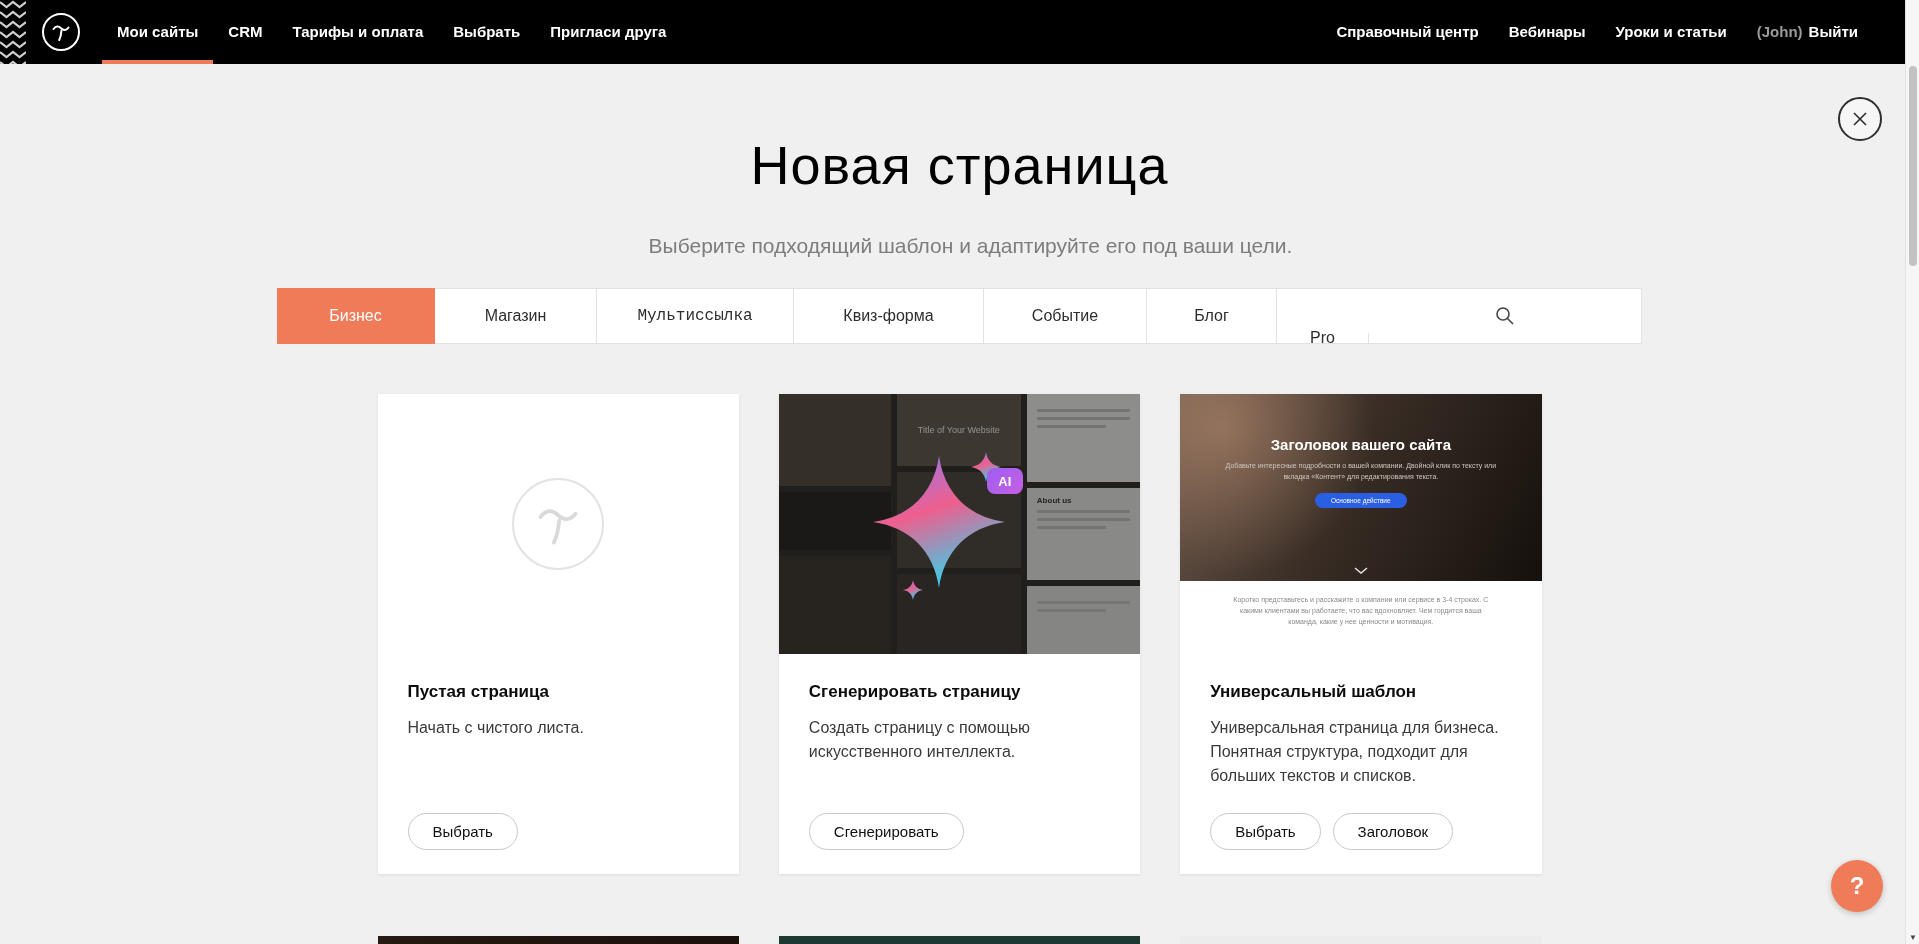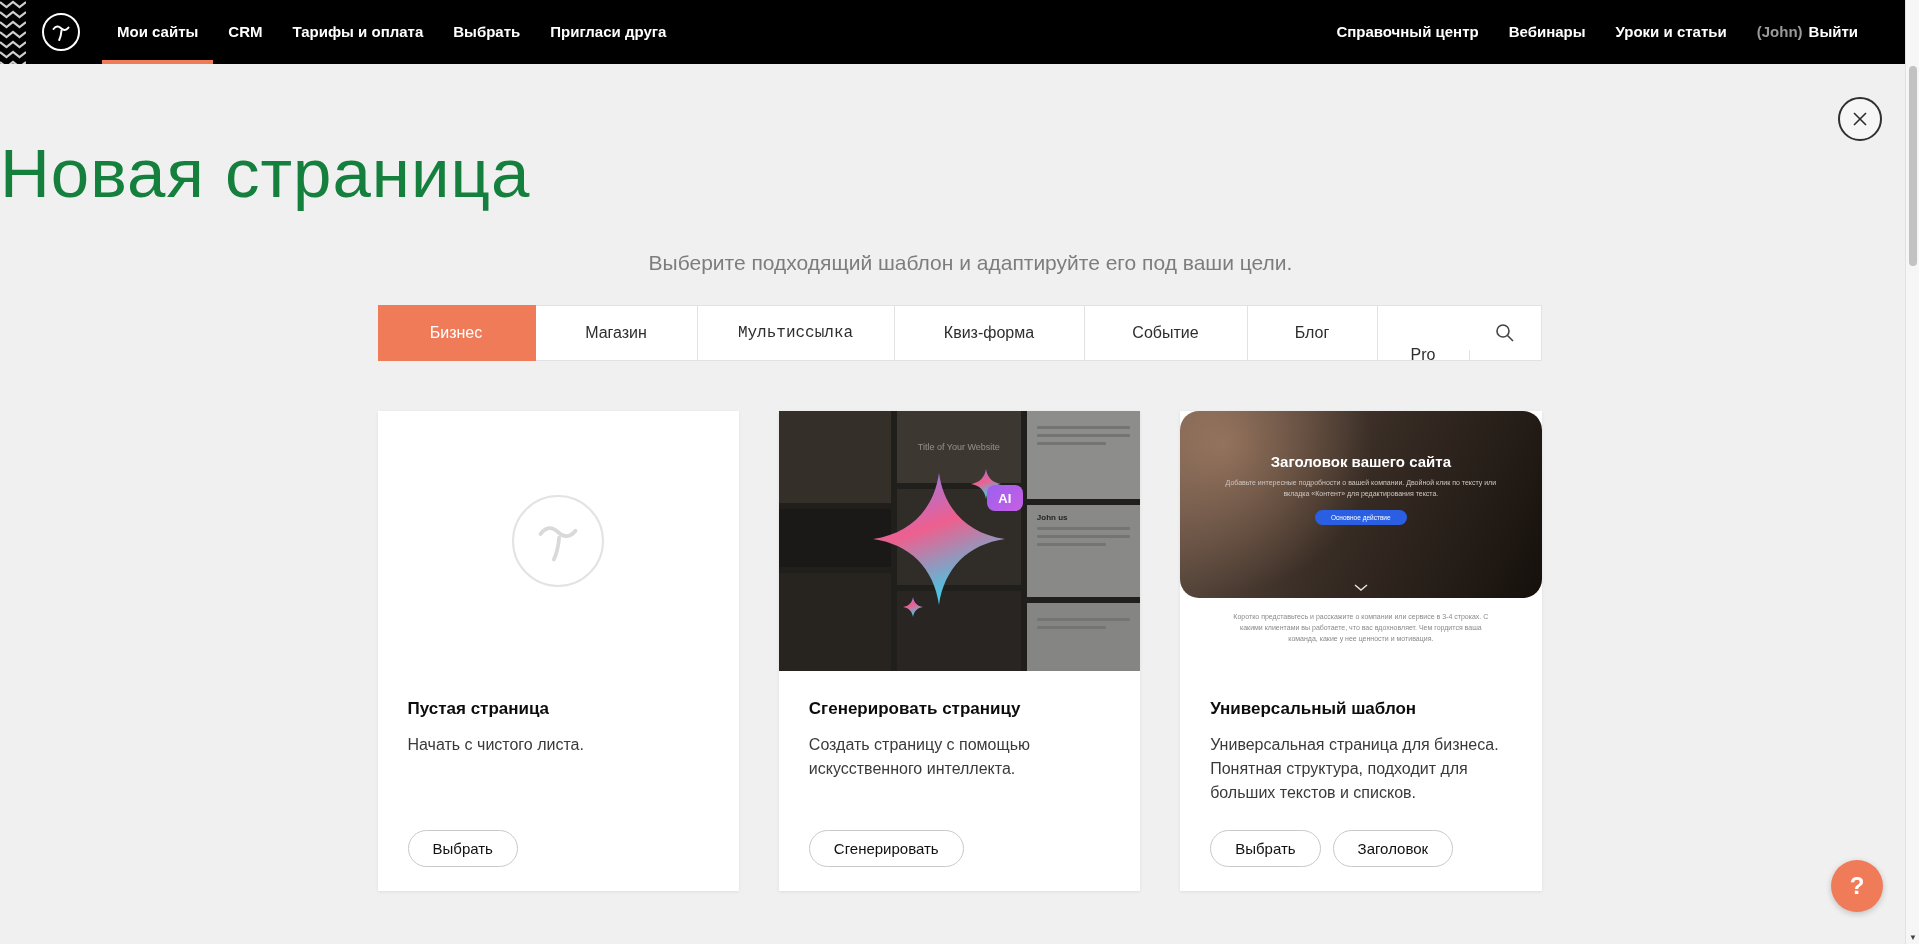--- a/index.html
+++ b/index.html
@@ -18,25 +18,25 @@
   .nav-user { padding:0 15px; line-height:64px; white-space:nowrap; cursor:pointer; }
   .nav-user .uname { color:#9a9a9a; font-size:15px; font-weight:bold; }
   .nav-user .ulogout { color:#fff; font-size:15px; font-weight:bold; margin-left:6px; }
 
   
   .main { position:relative; height:880px; overflow:hidden; }
 
   .close-btn { position:absolute; top:33px; right:37px; width:44px; height:44px; border:2px solid #2f2f2f; border-radius:50%;
                background:#f6f6f6; display:flex; align-items:center; justify-content:center; cursor:pointer; }
 
-  .page-title { padding-top:70px; font-size:69px; font-weight:300; color:#15803d; letter-spacing:1px; }
+  .page-title { padding-top:70px; text-align:center; font-size:54px; font-weight:300; color:#000000; letter-spacing:1px; }
   .page-subtitle { margin-top:38px; text-align:center; font-size:21px; color:#7d7d7d; font-weight:300;padding-left:22px; }
 
   
-  .tabs { width:1164px; margin:30px auto 0; display:flex; height:56px; background:#fff; border:1px solid #e2e2e2; }
+  .tabs { width:1365px; margin:30px auto 0; display:flex; height:56px; background:#fff; border:1px solid #e2e2e2; }
   .tab { border-right:1px solid #e2e2e2; display:flex; align-items:center; justify-content:center; font-size:16px; color:#2e2e2e; cursor:pointer; }
   .tab:last-child { border-right:none; }
   .tab.active { background:#ef7b59; color:#fff; border-right-color:#ef7b59; margin:-1px 0 -1px -1px; }
   .tw0{width:158px;} .tw1{width:162px;} .tw2{width:197px;font-family:Liberation Mono, monospace;} .tw3{width:190px;} .tw4{width:163px;} .tw5{width:130px;} .tw6{width:92px;margin-top:44px;}
   .tab.search { flex:1; }
 
   
   .grid { width:1164px; margin:50px auto 0; display:grid; grid-template-columns:repeat(3,1fr); gap:40px; }
   .card { background:#fff; height:480px; box-shadow:0 1px 3px rgba(0,0,0,.08); display:flex; flex-direction:column; overflow:hidden; }
   .card-media { height:260px; position:relative; flex:none; overflow:hidden; }
@@ -71,21 +71,21 @@
   .spark-big { position:absolute; left:94px; top:62px; width:132px; height:132px; }
   .spark-s1 { position:absolute; left:192px; top:58px; width:30px; height:30px; }
   .spark-s2 { position:absolute; left:124px; top:186px; width:20px; height:20px; }
   .ai-badge { position:absolute; left:208px; top:74px; width:36px; height:26px; border-radius:8px;
               background:linear-gradient(135deg,#9d5ff0,#c75fe3); color:#fff; font-size:13px; font-weight:bold;
               display:flex; align-items:center; justify-content:center; }
 
   
   .tpl-hero { height:187px; position:relative; display:flex; flex-direction:column; align-items:center; text-align:center; color:#fff; padding-top:42px;
               background: radial-gradient(circle at 12% 18%, rgba(215,163,128,.45), rgba(215,163,128,0) 42%),
-                          linear-gradient(115deg,#6b574a 0%,#3a2e26 45%,#15100c 100%); border-radius: 19px; }
+                          linear-gradient(115deg,#6b574a 0%,#3a2e26 45%,#15100c 100%); }
   .tpl-title { font-size:15px; font-weight:bold; }
   .tpl-sub { margin-top:8px; width:80%; font-size:7px; line-height:1.55; color:#cdc6c0; }
   .tpl-cta { margin-top:10px; background:#2b5fe3; color:#fff; font-size:6.5px; padding:4px 16px; border-radius:9px; cursor:pointer; }
   .tpl-chevron { position:absolute; bottom:6px; left:50%; transform:translateX(-50%); }
   .tpl-body { height:73px; background:#fff; display:flex; justify-content:center; padding-top:14px; }
   .tpl-body-text { width:74%; font-size:7px; line-height:1.55; color:#8a8a8a; text-align:center; }
 
   
   .grid2 { width:1164px; margin:62px auto 0; display:grid; grid-template-columns:repeat(3,1fr); gap:40px; }
   .stub { height:60px; }
@@ -204,21 +204,21 @@
           <div class="mini-title">Title of Your Website</div>
         </div>
         <div class="t c2r2"></div>
         <div class="t c2r3"></div>
         <div class="t c3r1">
           <div class="ph-line"></div>
           <div class="ph-line"></div>
           <div class="ph-line short"></div>
         </div>
         <div class="t c3r2">
-          <div class="about-label">John us</div>
+          <div class="about-label">About us</div>
           <div class="ph-line"></div>
           <div class="ph-line"></div>
           <div class="ph-line short"></div>
         </div>
         <div class="t c3r3">
           <div class="ph-line"></div>
           <div class="ph-line short"></div>
         </div>
         <div class="ai-overlay"></div>
         <svg class="spark-big" viewBox="0 0 100 100">

